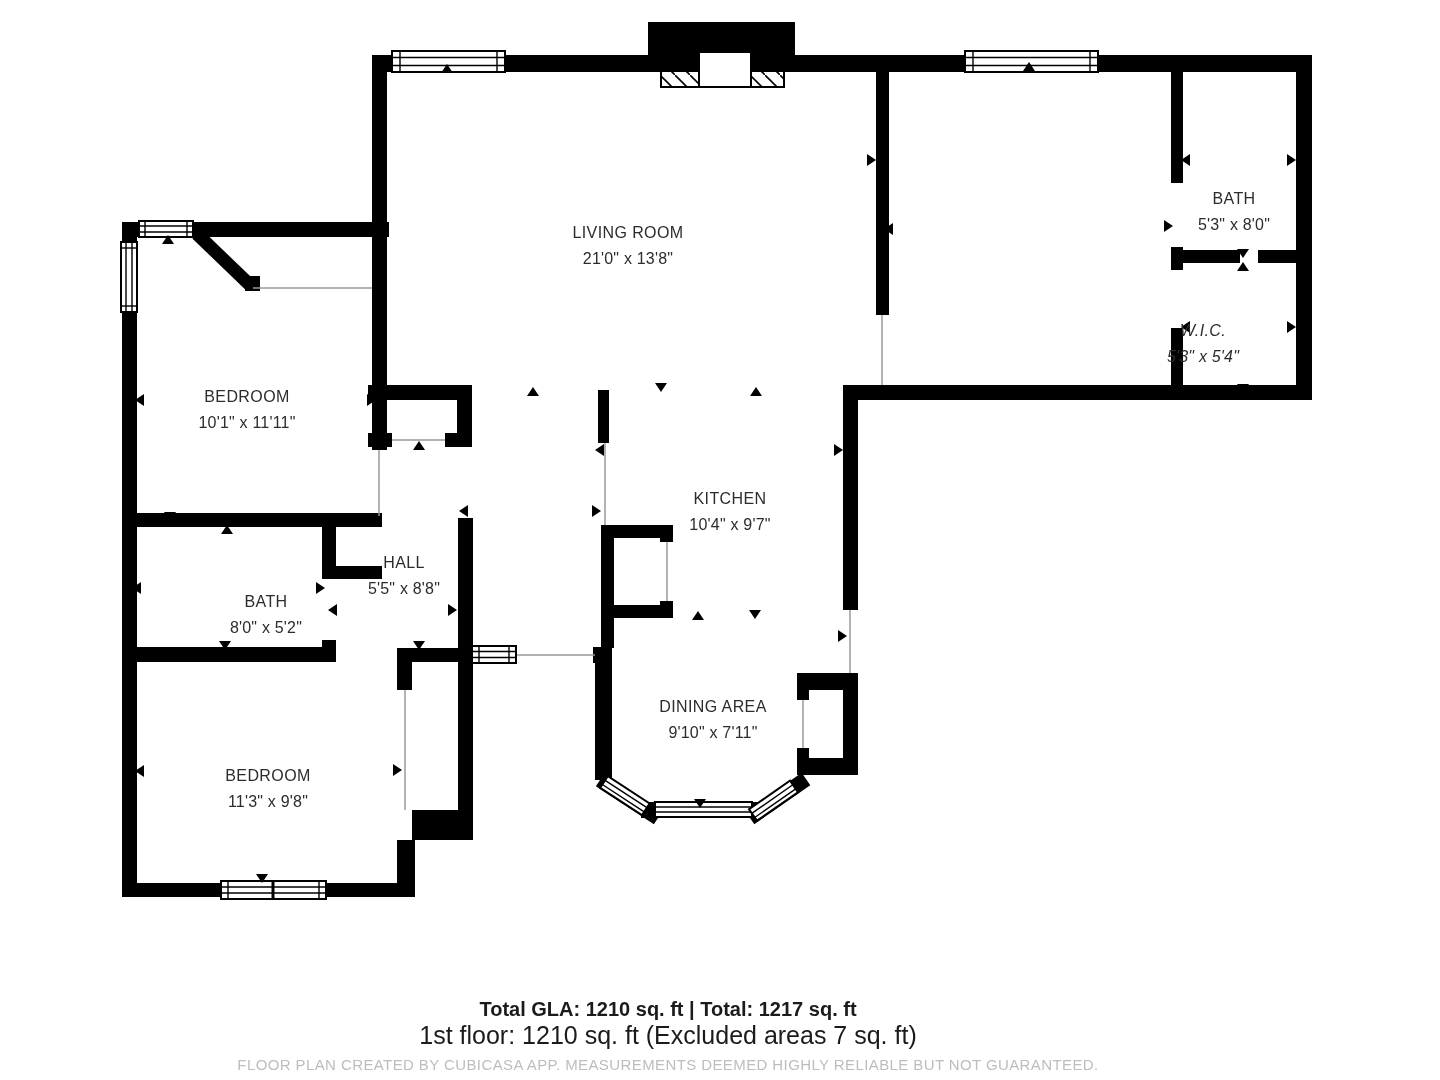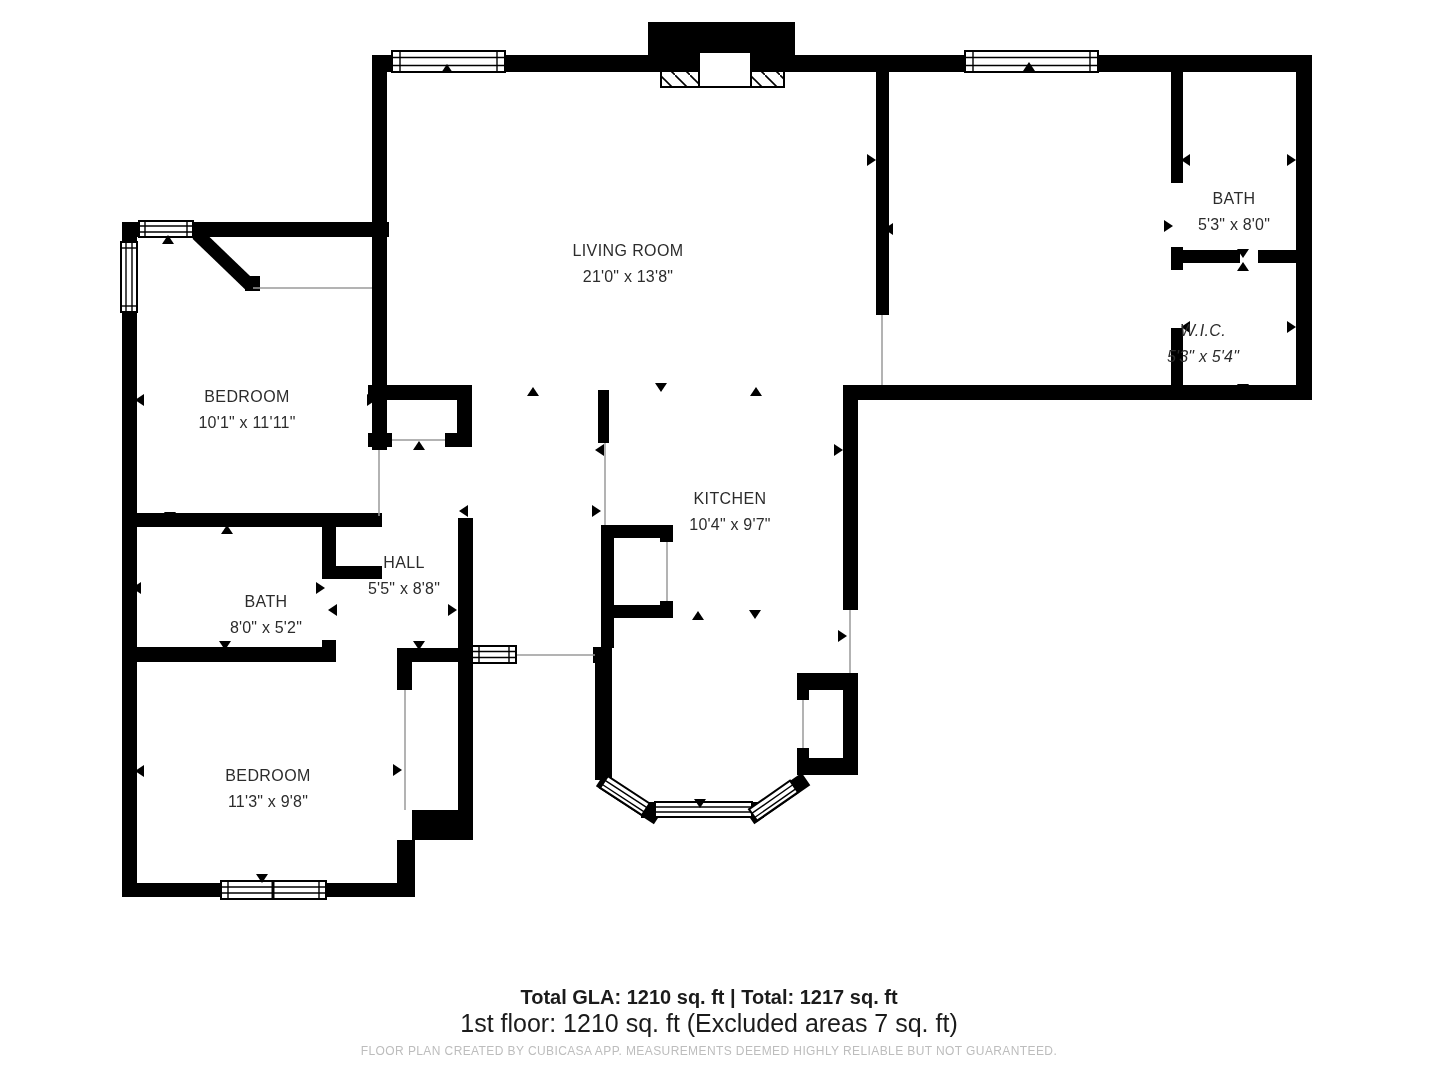--- a/index.html
+++ b/index.html
@@ -3,24 +3,24 @@
 <meta charset="utf-8">
 <title>Floor Plan</title>
 <style>
   html,body{margin:0;padding:0;background:#fff;}
   .stage{position:relative;width:1440px;height:1080px;background:#ffffff;overflow:hidden;
          font-family:"Liberation Sans","DejaVu Sans",sans-serif;}
   .stage svg{position:absolute;left:0;top:0;}
   .room-label{position:absolute;transform:translateX(-50%);text-align:center;
               color:#2c2c2c;font-size:16px;line-height:26px;letter-spacing:0.4px;white-space:nowrap;}
   .room-label .dims{letter-spacing:0.2px;}
-  .footer-line{position:absolute;left:709px;transform:translateX(-50%);white-space:nowrap;color:#1b1b1b;}
+  .footer-line{position:absolute;left:668px;transform:translateX(-50%);white-space:nowrap;color:#1b1b1b;margin-top:12px;}
   .footer-bold{top:986px;font-size:20px;font-weight:bold;}
   .footer-sub{top:1009px;font-size:25px;}
-  .footer-disclaimer{top:1044px;font-size:12px;letter-spacing:0.4px;color:#bdbdbd;}
+  .footer-disclaimer{top:1044px;font-size:15px;letter-spacing:0.4px;color:#bdbdbd;}
   .w{fill:#000;}
   .thin{stroke:#9a9a9a;stroke-width:1.5;}
   .win{fill:#fff;stroke:#000;stroke-width:2;}
   .winline{stroke:#000;stroke-width:1.4;}
   .arrow{fill:#000;}
 </style>
 </head>
 <body>
 
 <div class="stage">
@@ -229,21 +229,21 @@
       <polygon points="592,505 592,517 601,511"></polygon>
       <polygon points="393,764 393,776 402,770"></polygon>
       <polygon points="834,444 834,456 843,450"></polygon>
       <polygon points="838,630 838,642 847,636"></polygon>
       <polygon points="1164,220 1164,232 1173,226"></polygon>
       <polygon points="1287,154 1287,166 1296,160"></polygon>
       <polygon points="1287,321 1287,333 1296,327"></polygon>
     </g>
   </svg>
 
-  <div class="room-label" style="left:628px;top:220px;margin-top:18px;">
+  <div class="room-label" style="left:628px;top:220px;">
     <div>LIVING ROOM</div>
     <div class="dims">21'0" x 13'8"</div>
   </div>
   <div class="room-label" style="left:1234px;top:186px;">
     <div>BATH</div>
     <div class="dims">5'3" x 8'0"</div>
   </div>
   <div class="room-label" style="left:1203px;top:318px;font-style:italic;">
     <div>W.I.C.</div>
     <div class="dims">5'3" x 5'4"</div>
@@ -257,20 +257,24 @@
     <div class="dims">5'5" x 8'8"</div>
   </div>
   <div class="room-label" style="left:730px;top:486px;">
     <div>KITCHEN</div>
     <div class="dims">10'4" x 9'7"</div>
   </div>
   <div class="room-label" style="left:266px;top:589px;">
     <div>BATH</div>
     <div class="dims">8'0" x 5'2"</div>
   </div>
+  <div class="room-label" style="left:713px;top:694px;">
+    <div>DINING AREA</div>
+    <div class="dims">9'10" x 7'11"</div>
+  </div>
   <div class="room-label" style="left:268px;top:763px;">
     <div>BEDROOM</div>
     <div class="dims">11'3" x 9'8"</div>
   </div>
 
   <div class="footer-line footer-bold">Total GLA: 1210 sq. ft | Total: 1217 sq. ft</div>
   <div class="footer-line footer-sub">1st floor: 1210 sq. ft (Excluded areas 7 sq. ft)</div>
   <div class="footer-line footer-disclaimer">FLOOR PLAN CREATED BY CUBICASA APP. MEASUREMENTS DEEMED HIGHLY RELIABLE BUT NOT GUARANTEED.</div>
 
 </div>

